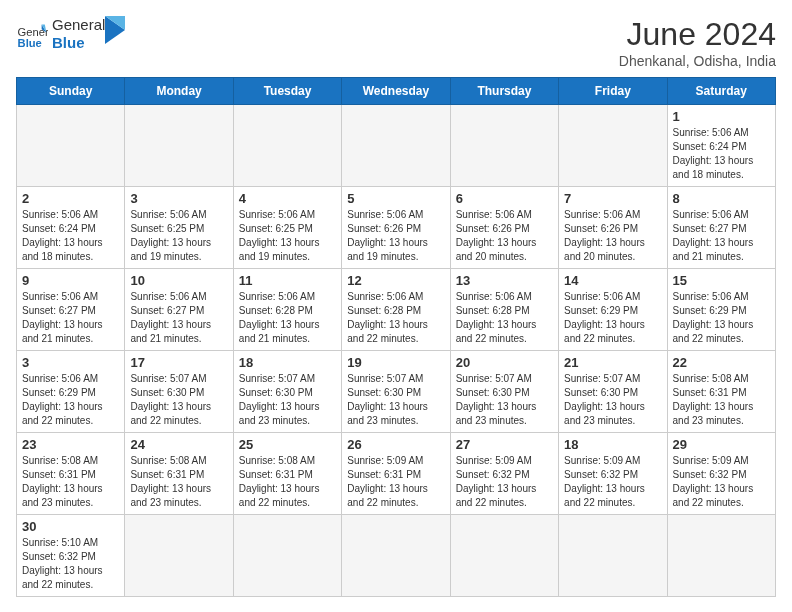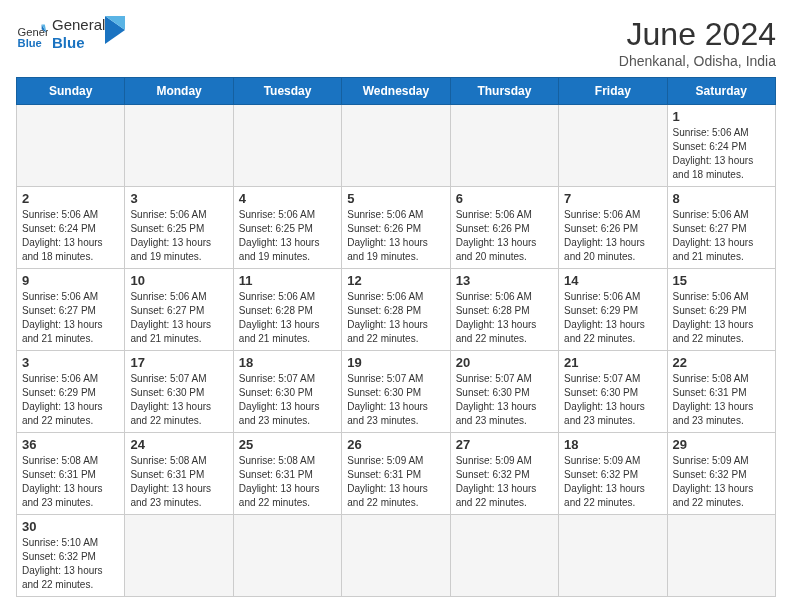--- a/index.html
+++ b/index.html
@@ -284,21 +284,21 @@
         <td>
           <span class="day-number">22</span>
           <div class="day-info" style="white-space: pre-line;">Sunrise: 5:08 AM
 Sunset: 6:31 PM
 Daylight: 13 hours
 and 23 minutes.</div>
         </td>
       </tr>
       <tr>
         <td>
-          <span class="day-number">36</span>
+          <span class="day-number">23</span>
           <div class="day-info" style="white-space: pre-line;">Sunrise: 5:08 AM
 Sunset: 6:31 PM
 Daylight: 13 hours
 and 23 minutes.</div>
         </td>
         <td>
           <span class="day-number">24</span>
           <div class="day-info" style="white-space: pre-line;">Sunrise: 5:08 AM
 Sunset: 6:31 PM
 Daylight: 13 hours

